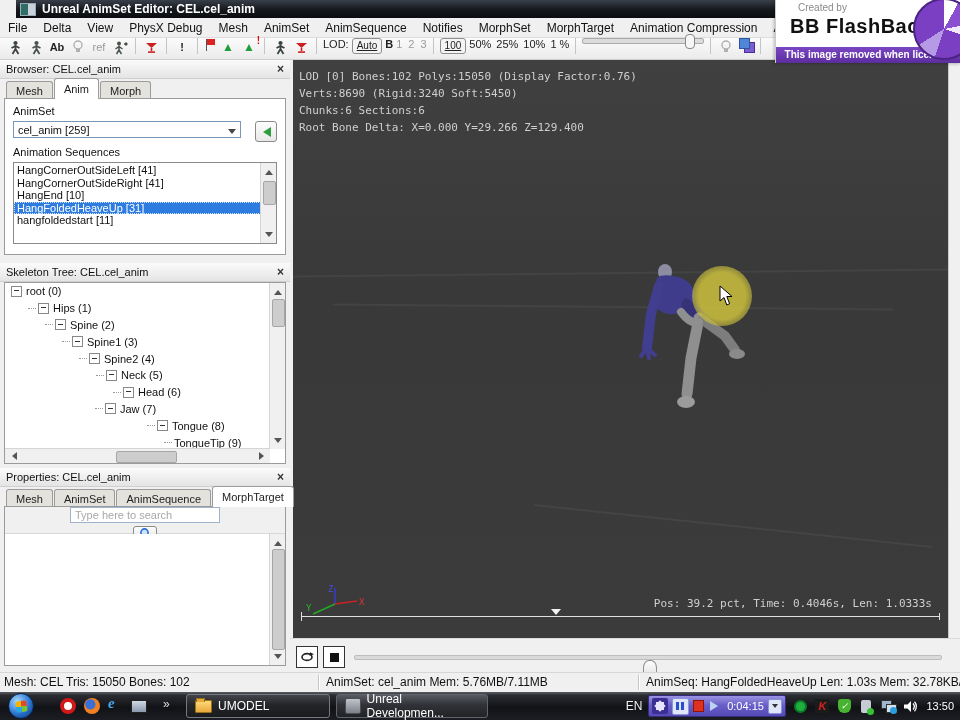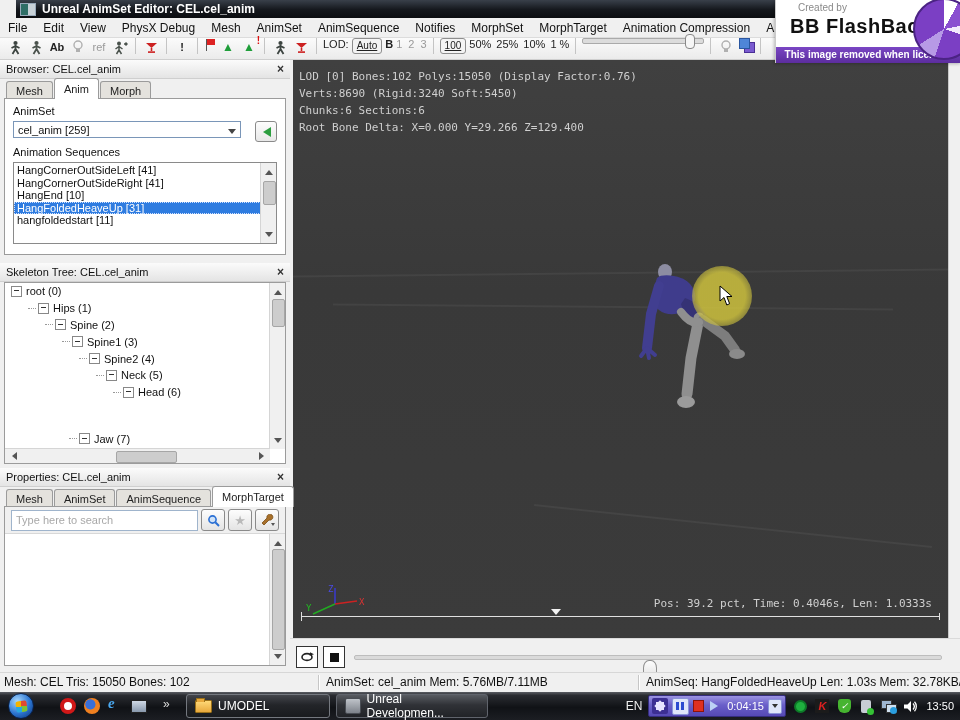--- a/index.html
+++ b/index.html
@@ -69,21 +69,21 @@
   .arrow-rt{width:0;height:0;border:4px solid transparent;border-left:5px solid #555;}
   .sb-hthumb{position:absolute;top:2px;height:10px;background:#cdcdcd;border:1px solid #a6a6a6;border-radius:2px;}
   
   .tree{position:absolute;inset:0 15px 14px 0;overflow:hidden;background:#fff;}
   .tree-row{display:flex;align-items:center;height:16.8px;white-space:nowrap;}
   .tree-stub{width:8px;height:0;border-top:1px dotted #999;margin-right:2px;}
   .mbox{width:9px;height:9px;border:1px solid #888;background:#fff;position:relative;flex:0 0 9px;margin-right:4px;}
   .mbox::after{content:"";position:absolute;left:2px;top:3.5px;width:5px;height:1px;background:#333;}
   .tree-label{font-size:11px;color:#111;}
   
-  .searchrow{height:26px;background:#f0f0f0;display:flex;align-items:center;gap:3px;padding:0 6px;border-bottom:1px solid #d8d8d8;}
+  .searchrow{height:26px;background:#f0f0f0;display:flex;align-items:center;gap:3px;padding:0 6px;border-bottom:1px solid #d8d8d8;flex-direction:column;}
   .searchbox{flex:1;height:17px;border:1px solid #9fb4cc;background:#fff;font-size:11px;padding-left:4px;
     font-family:"Liberation Sans",sans-serif;color:#333;}
   .searchbox::placeholder{color:#a8a8a8;}
   .sq-btn{width:22px;height:20px;border:1px solid #8a8a8a;border-radius:3px;background:linear-gradient(#fdfdfd,#e4e4e4);
     display:flex;align-items:center;justify-content:center;}
   .star{color:#b9b9b9;font-size:13px;line-height:13px;}
   
   .viewport{position:absolute;left:293px;top:60px;width:655px;height:578px;background:linear-gradient(#404040,#393939 40%,#3b3b3b);overflow:hidden;}
   .floorline{position:absolute;height:2px;background:rgba(255,255,255,0.05);}
   .vp-stats{position:absolute;left:6px;top:8px;font-family:"DejaVu Sans Mono",monospace;font-size:11px;line-height:17px;color:#cfcfcf;white-space:pre;}
@@ -171,21 +171,21 @@
 
 <div class="screen">
 
   <div class="titlebar">
     <span class="app-icon"></span>
     <span class="t">Unreal AnimSet Editor: CEL.cel_anim</span>
   </div>
 
   <div class="menubar" id="menu-items">
       <span class="menu-item">File</span>
-      <span class="menu-item">Edit</span>
+      <span class="menu-item">Delta</span>
       <span class="menu-item">View</span>
       <span class="menu-item">PhysX Debug</span>
       <span class="menu-item">Mesh</span>
       <span class="menu-item">AnimSet</span>
       <span class="menu-item">AnimSequence</span>
       <span class="menu-item">Notifies</span>
       <span class="menu-item">MorphSet</span>
       <span class="menu-item">MorphTarget</span>
       <span class="menu-item">Animation Compression</span>
       <span class="menu-item">Alt. Bone Weigh</span>
@@ -374,24 +374,29 @@
             <div class="tree-row" style="padding-left: 91px;">
               <i class="tree-stub"></i>
               <span class="mbox"></span>
               <span class="tree-label">Neck (5)</span>
             </div>
             <div class="tree-row" style="padding-left: 108px;">
               <i class="tree-stub"></i>
               <span class="mbox"></span>
               <span class="tree-label">Head (6)</span>
             </div>
-            <div class="tree-row" style="padding-left: 64px; margin-top: 30px;">
+            <div class="tree-row" style="padding-left: 90px;">
               <i class="tree-stub"></i>
               <span class="mbox"></span>
               <span class="tree-label">Jaw (7)</span>
+            </div>
+            <div class="tree-row" style="padding-left: 142px;">
+              <i class="tree-stub"></i>
+              <span class="mbox"></span>
+              <span class="tree-label">Tongue (8)</span>
             </div>
             <div class="tree-row" style="padding-left: 159px;">
               <i class="tree-stub"></i>
               <span class="tree-label">TongueTip (9)</span>
             </div>
           </div>
         <div class="sb-v" style="bottom:14px;">
           <span class="up">
               <i class="arrow-up"></i>
             </span>

